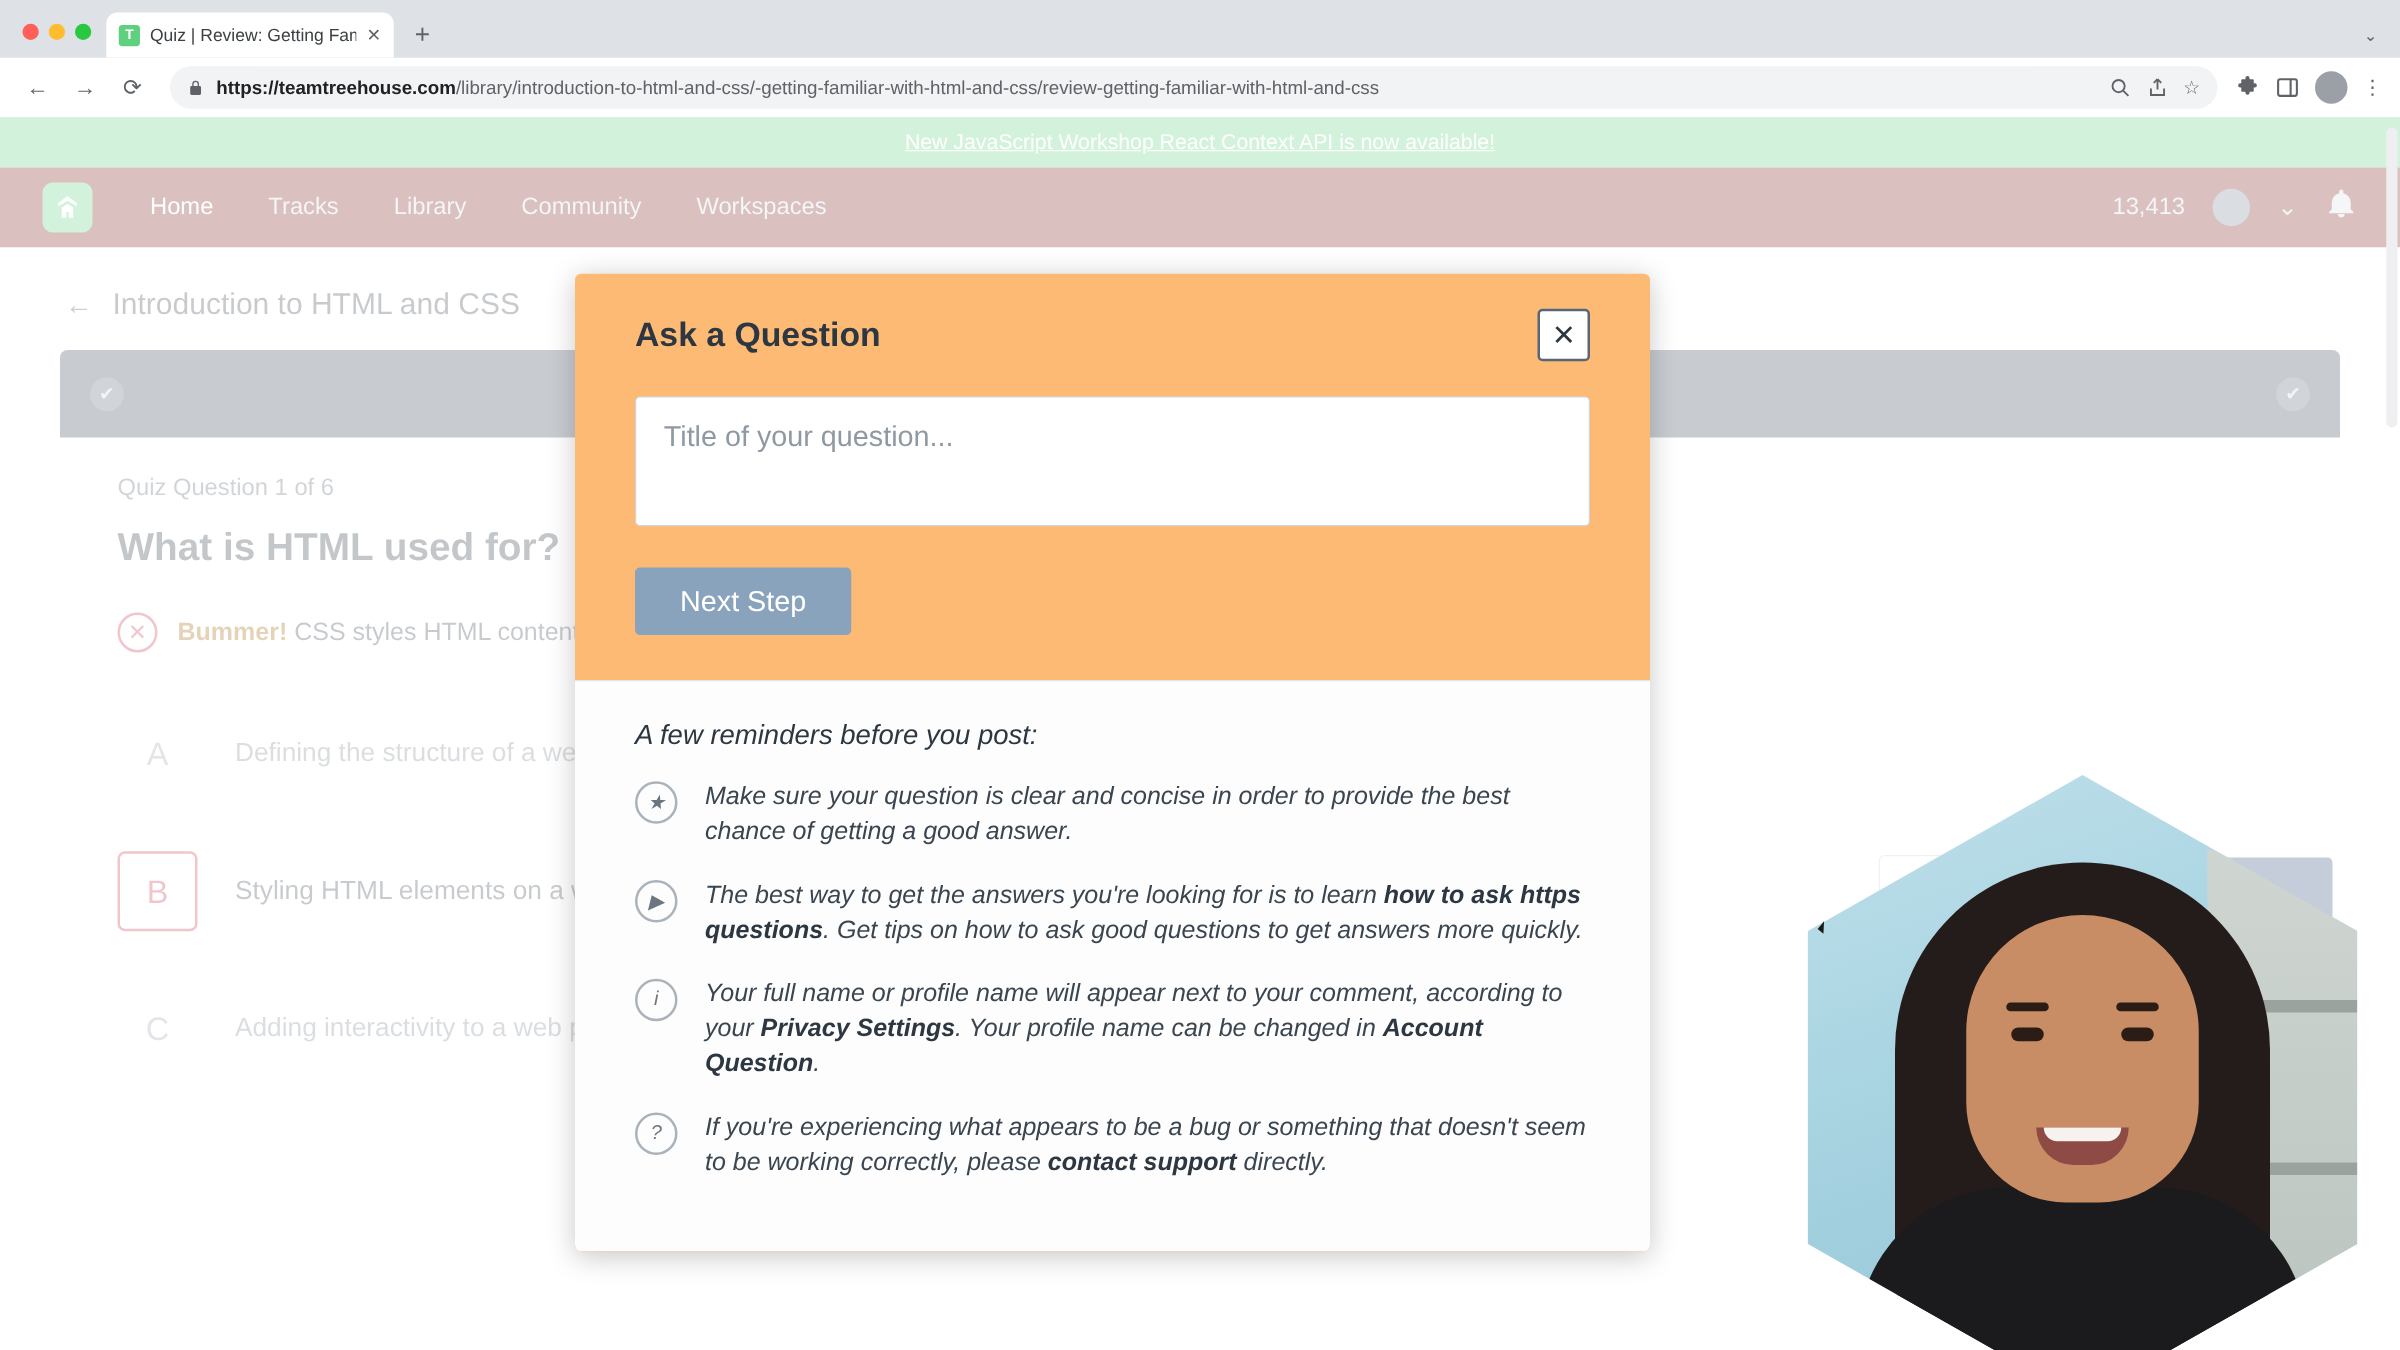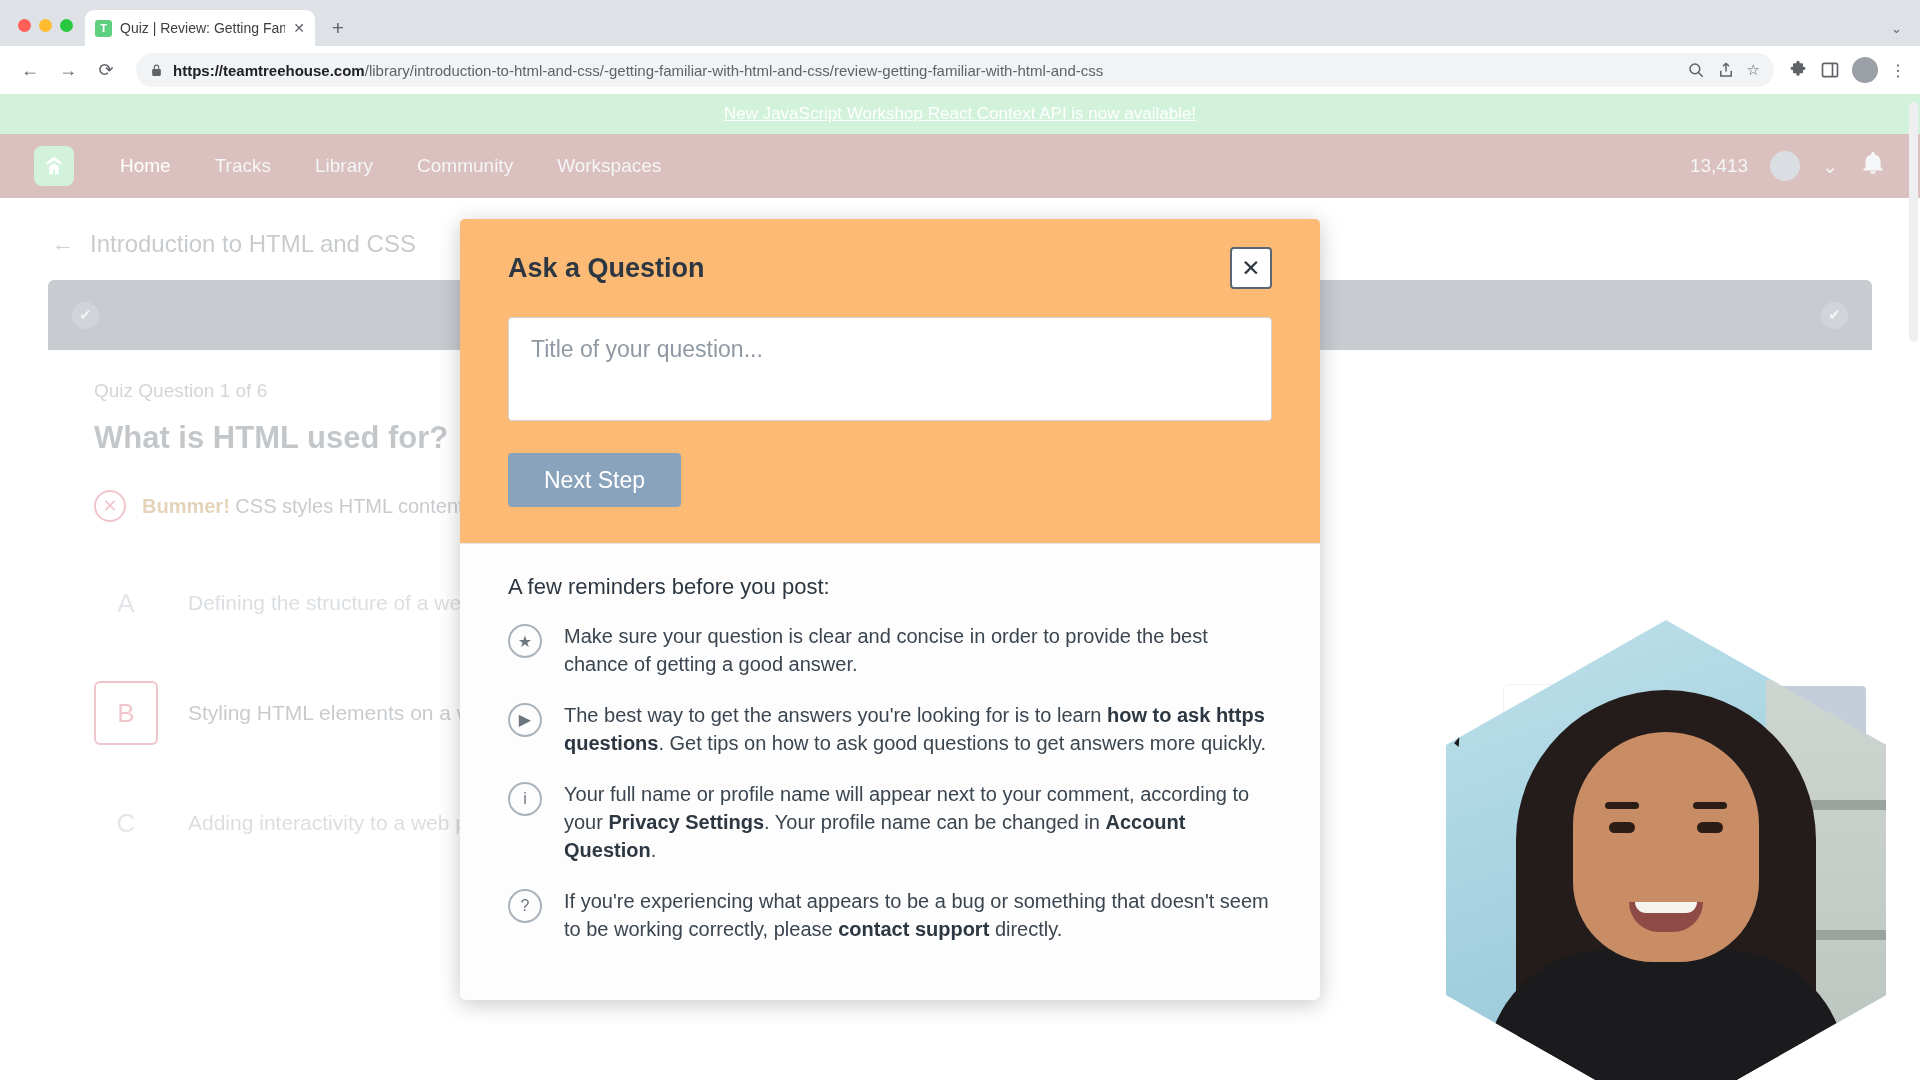--- a/index.html
+++ b/index.html
@@ -308,20 +308,21 @@
     background: #8aa3bd;
     color: #ffffff;
     border: none; border-radius: 4px;
     font-size: 23px;
     font-family: "Liberation Sans", sans-serif;
   }
   .modal-bottom {
     border-top: 1px solid #e3e7ea;
     background: #fdfdfd;
     padding: 30px 48px 34px 48px;
+    font-style: italic;
   }
   .reminders-title { font-size: 22px; color: #2c3742; margin-bottom: 22px; }
   .reminder {
     display: flex; gap: 22px;
     margin-bottom: 22px;
     align-items: flex-start;
   }
   .rem-ico {
     width: 34px; height: 34px; border-radius: 50%;
     border: 2px solid #aab3bb;

